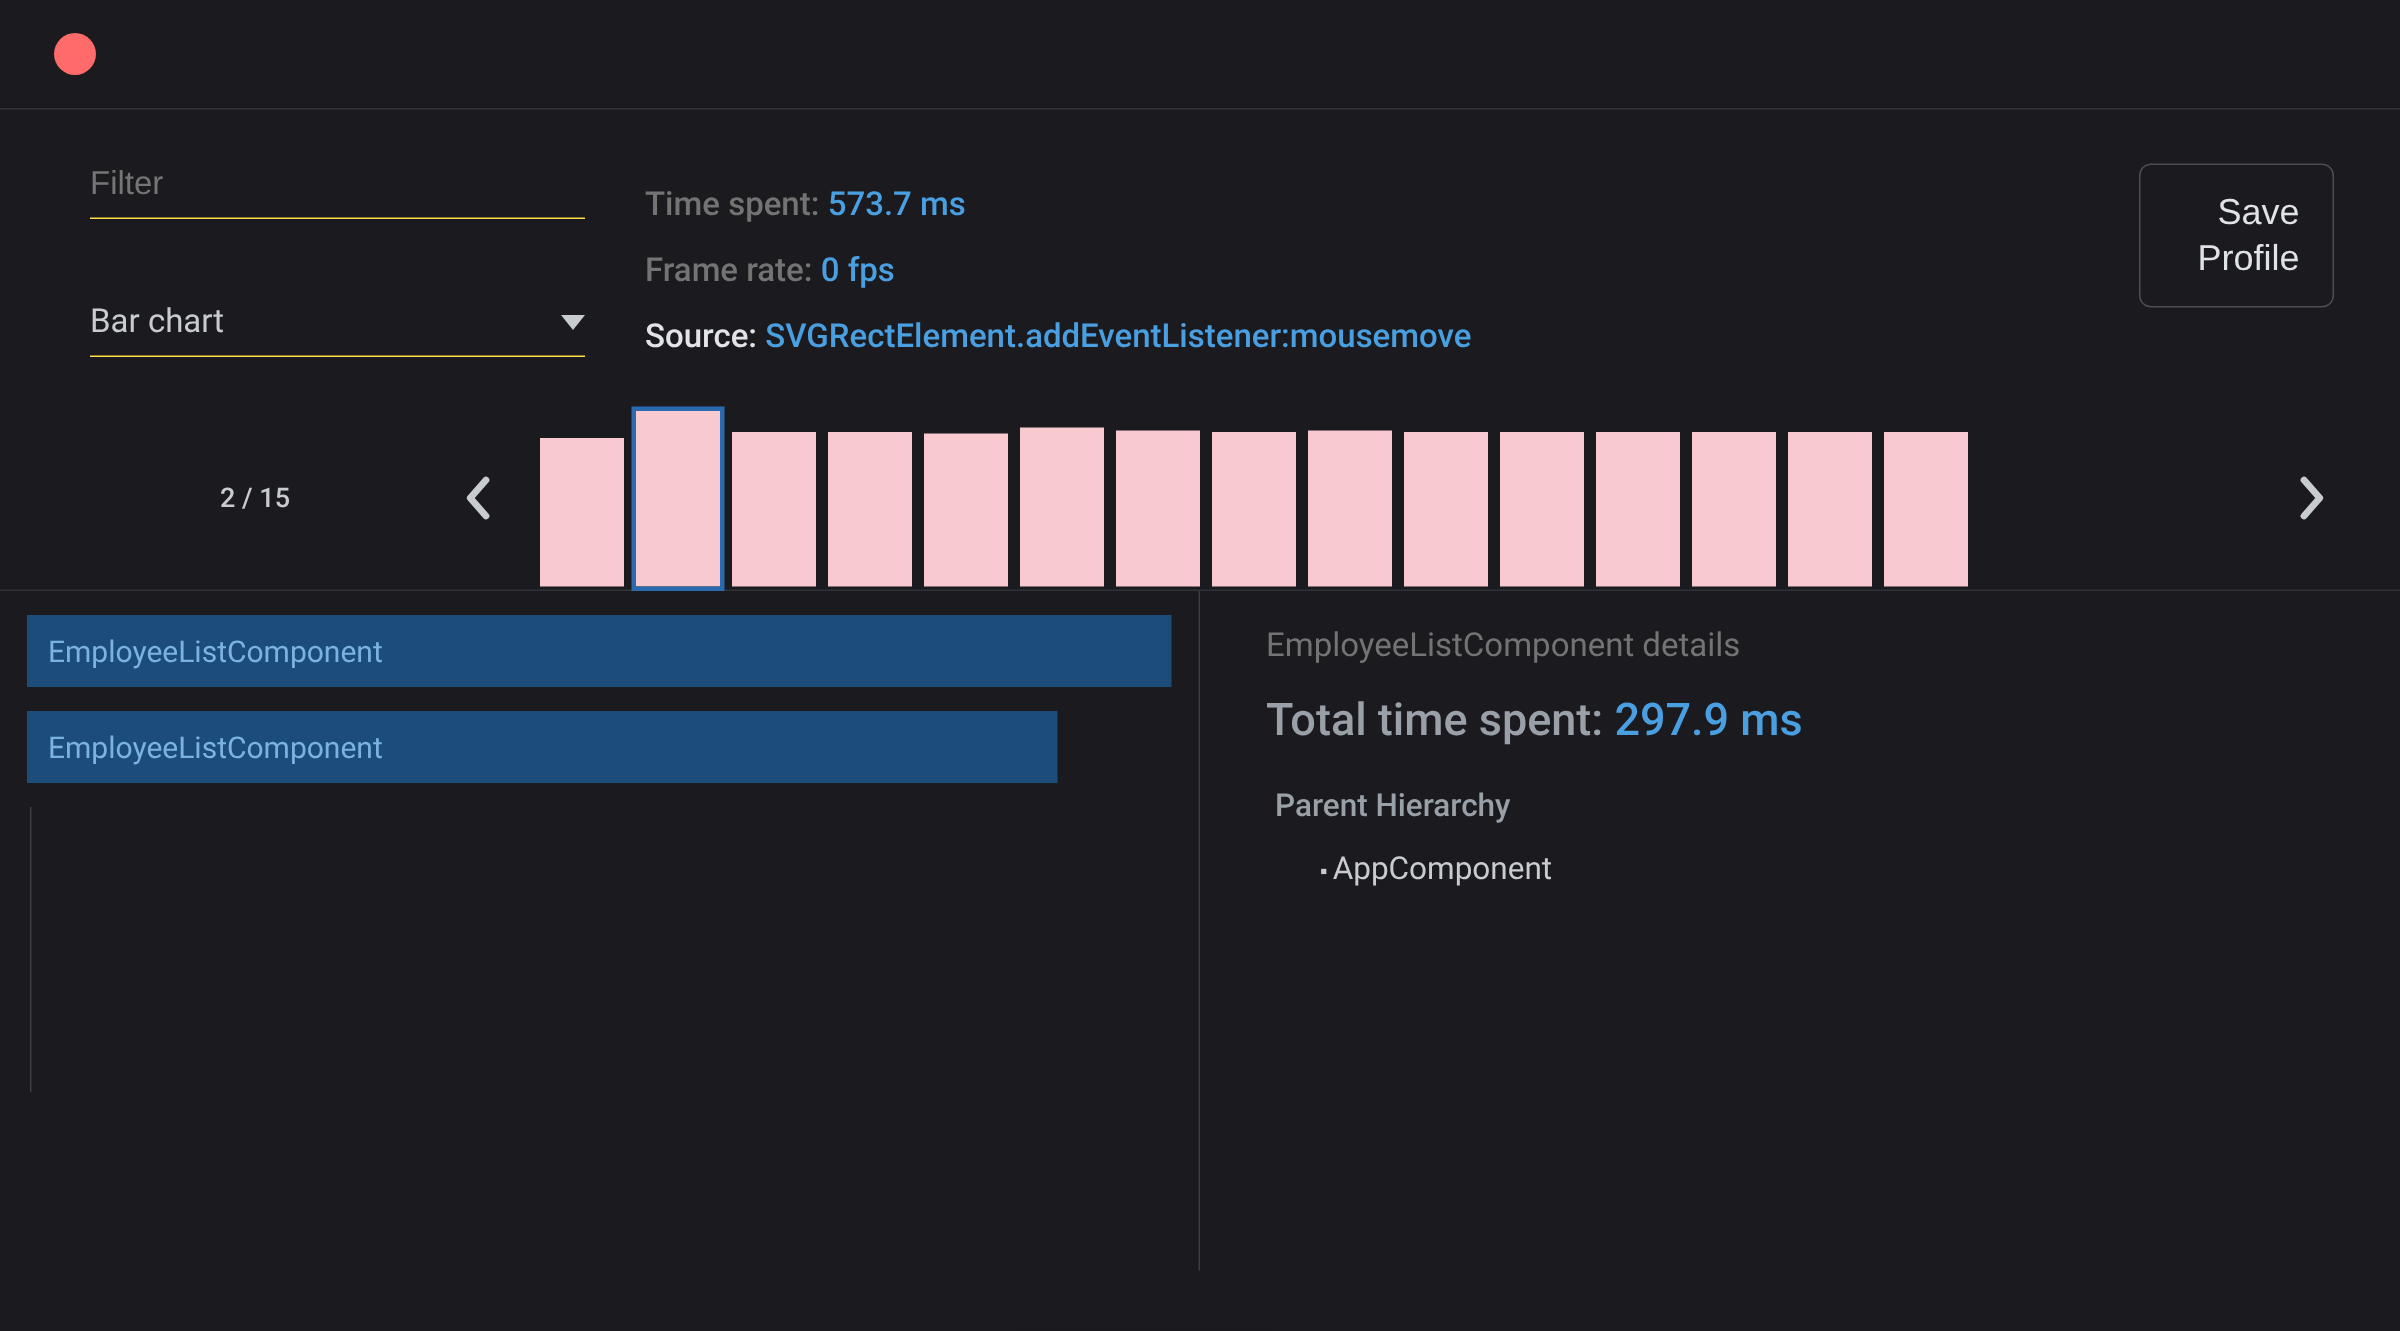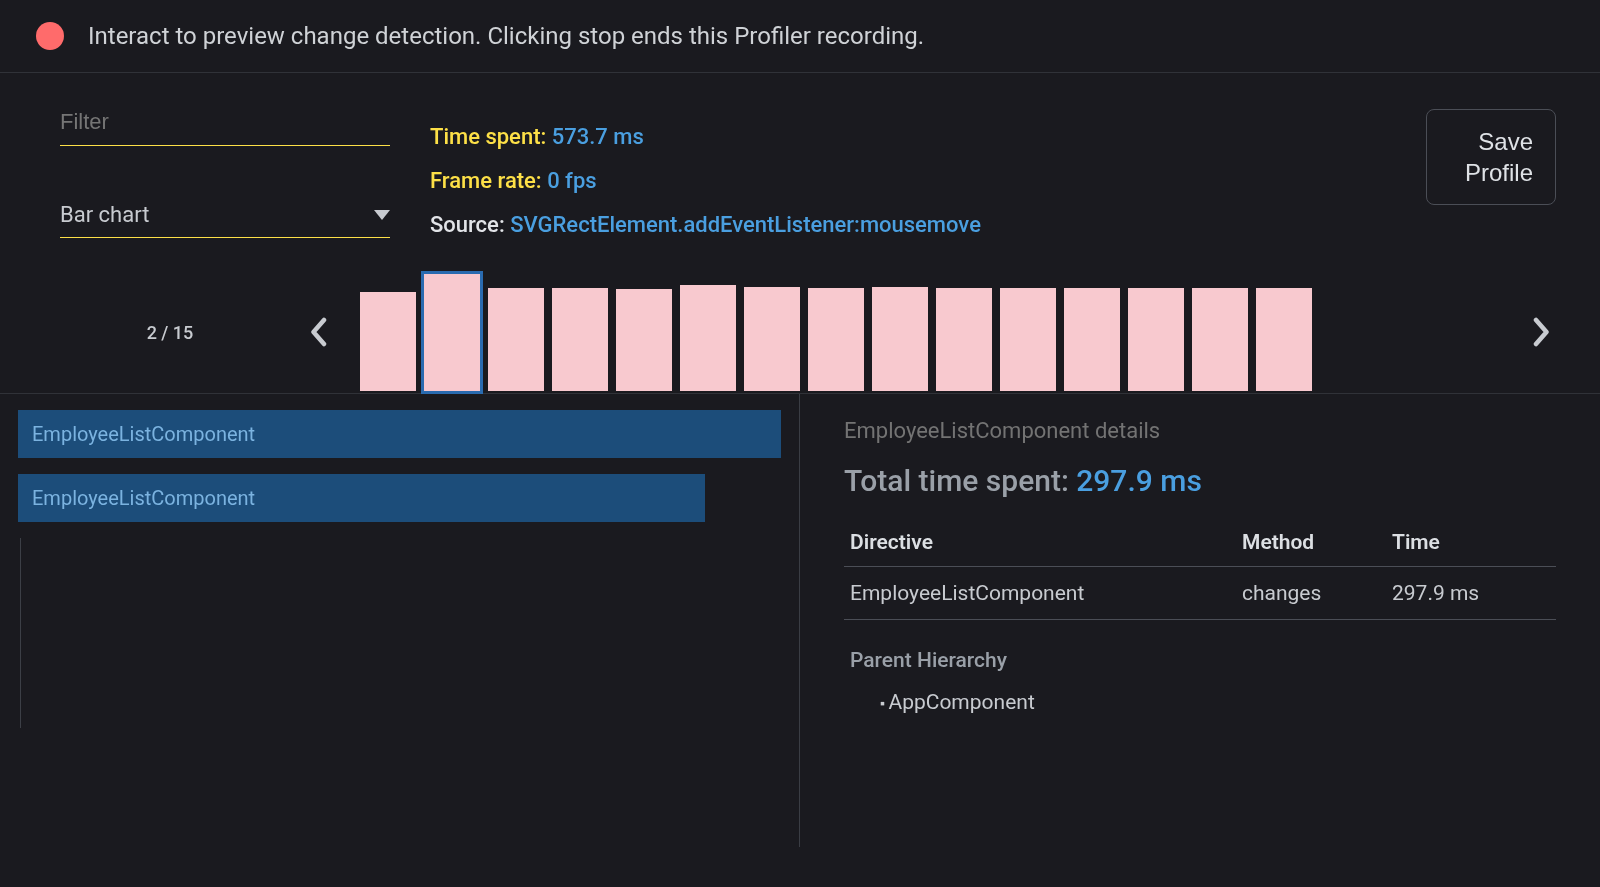--- a/index.html
+++ b/index.html
@@ -54,21 +54,21 @@
   width: 100%;
   outline: none;
 }
 .dropdown-caret {
   width: 0; height: 0;
   border-left: 8px solid transparent;
   border-right: 8px solid transparent;
   border-top: 10px solid #c8cbd0;
 }
 .stats-block { flex: 1; padding-top: 6px; font-size: 22px; line-height: 2.0; }
-.stat-label-red { color: #fde047; font-weight: 500; }
+.stat-label-red { color: #737373; font-weight: 500; }
 .stat-label-white { color: #e2e4e8; font-weight: 500; }
 .stat-value-blue { color: #4a9fe0; font-weight: 500; }
 .save-btn {
   border: 1px solid #4b4e56;
   border-radius: 8px;
   color: #dfe2e6;
   padding: 16px 22px;
   background: transparent;
   font-size: 24px;
   font-weight: 500;
@@ -183,21 +183,20 @@
 }
 .hier-list { margin-top: 18px; padding-left: 36px; }
 .hier-item::before { content: "▪  "; color: #c8cbd0; font-size: 14px; vertical-align: middle; }
 .hier-item { color: #c8cbd0; font-size: 21px; }
 </style>
 </head>
 <body>
 
 <div class="header-bar">
   <div class="record-dot"></div>
-  <div class="header-text">Interact to preview change detection. Clicking stop ends this Profiler recording.</div>
 </div>
 
 <div class="controls-row">
   <div class="left-controls">
     <div class="filter-wrap">
       <input type="text" placeholder="Filter" style="">
     </div>
     <div class="select-wrap">
       <span>Bar chart</span>
       <span class="dropdown-caret"></span>
@@ -260,34 +259,18 @@
         <div class="tree-bar b2">EmployeeListComponent</div>
       </div>
     <div class="tree-rail"></div>
   </div>
   <div class="details-col">
     <div class="details-title">EmployeeListComponent details</div>
     <div class="total-line">
       <span class="total-label">Total time spent:</span>
       <span class="total-val">297.9 ms</span>
     </div>
-    <table class="tbl">
-      <thead>
-        <tr>
-          <th>Directive</th>
-          <th>Method</th>
-          <th>Time</th>
-        </tr>
-      </thead>
-      <tbody id="details-rows">
-          <tr>
-            <td>EmployeeListComponent</td>
-            <td>changes</td>
-            <td>297.9 ms</td>
-          </tr>
-        </tbody>
-    </table>
     <div class="hier-title">Parent Hierarchy</div>
     <div class="hier-list" id="hier-list">
         <div class="hier-item">AppComponent</div>
       </div>
   </div>
 </div>
 
 </body></html>

